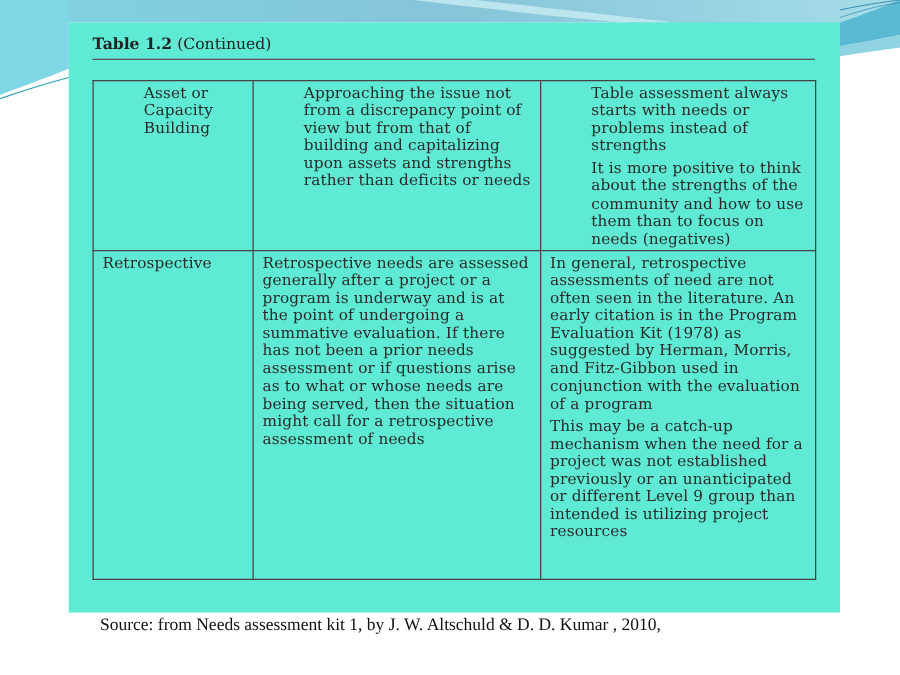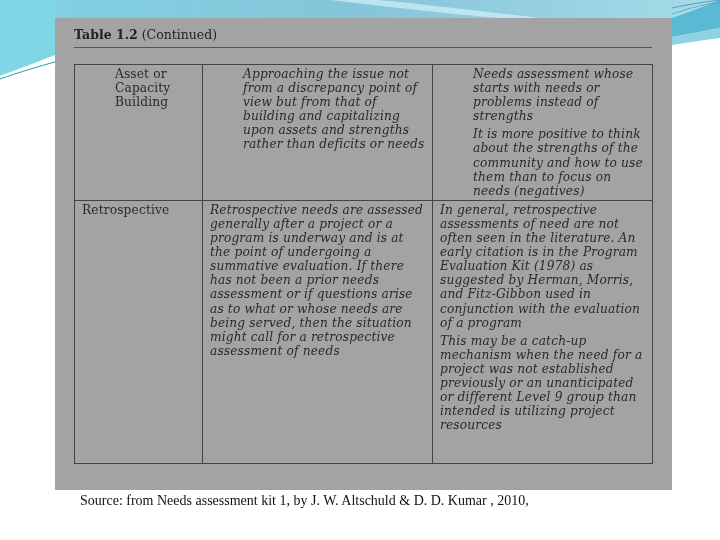--- a/index.html
+++ b/index.html
@@ -1,28 +1,28 @@
 <!DOCTYPE html>
 <html><head>
 <meta charset="utf-8">
 <style>
   html, body { margin:0; padding:0; }
   body { width:720px; height:540px; position:relative; overflow:hidden; background:#ffffff; font-family:"DejaVu Serif", serif; }
   .bg-svg { position:absolute; left:0; top:0; width:720px; height:540px; }
-  .scan { position:absolute; left:55px; top:18px; width:617px; height:472px; background:#a3a3a3; }
+  .scan { position:absolute; left:55px; top:18px; width:617px; height:472px; background:#5eead4; }
   .table-title { position:absolute; left:19px; top:9px; font-size:12.5px; color:#222; font-family:"DejaVu Serif", serif; }
   .table-title b { font-weight:bold; }
   .title-rule { position:absolute; left:19px; top:29px; width:578px; height:1px; background:#555; }
   .tbl { position:absolute; left:19px; top:46px; width:578px; border-collapse:collapse; table-layout:fixed; }
   .tbl td, .tbl th { border:1.2px solid #444; vertical-align:top; padding:2px 5px 2px 7px; font-size:12.2px; line-height:14.1px; color:#2a2a2a; text-align:left; font-weight:normal; font-family:"DejaVu Serif", serif; letter-spacing:0.15px; }
   .tbl th { font-style:italic; height:17px; padding-top:2px; }
   .tbl col.c1 { width:128px; }
   .tbl col.c2 { width:230px; }
   .tbl col.c3 { width:220px; }
-  .para { margin:0 0 4px 0;font-style:italic; }
+  .para { margin:0 0 4px 0; }
   .para:last-child { margin-bottom:0; }
   .r1 td { height:130px;padding-left:40px; }
   .r2 td { height:258px; }
   .caption { position:absolute; left:80px; top:491px; font-size:14px; line-height:20px; color:#111; font-family:"Liberation Serif", "DejaVu Serif", serif; letter-spacing:0px; }
 </style>
 </head>
 <body>
 
 <svg class="bg-svg" viewBox="0 0 720 540" xmlns="http://www.w3.org/2000/svg">
   <defs>
@@ -58,21 +58,21 @@
       </colgroup>
     <tbody>
     <tr class="r1">
       <td>
             <div style="width:78px">Asset or Capacity Building</div>
           </td>
       <td>
             <p class="para">Approaching the issue not from a discrepancy point of view but from that of building and capitalizing upon assets and strengths rather than deficits or needs</p>
           </td>
       <td>
-        <p class="para">Needs assessment whose starts with needs or problems instead of strengths</p>
+        <p class="para">Table assessment always starts with needs or problems instead of strengths</p>
         <p class="para">It is more positive to think about the strengths of the community and how to use them than to focus on needs (negatives)</p>
       </td>
     </tr>
     <tr class="r2">
       <td>Retrospective</td>
       <td>
             <p class="para">Retrospective needs are assessed generally after a project or a program is underway and is at the point of undergoing a summative evaluation. If there has not been a prior needs assessment or if questions arise as to what or whose needs are being served, then the situation might call for a retrospective assessment of needs</p>
           </td>
       <td>
         <p class="para">In general, retrospective assessments of need are not often seen in the literature. An early citation is in the Program Evaluation Kit (1978) as suggested by Herman, Morris, and Fitz-Gibbon used in conjunction with the evaluation of a program</p>

